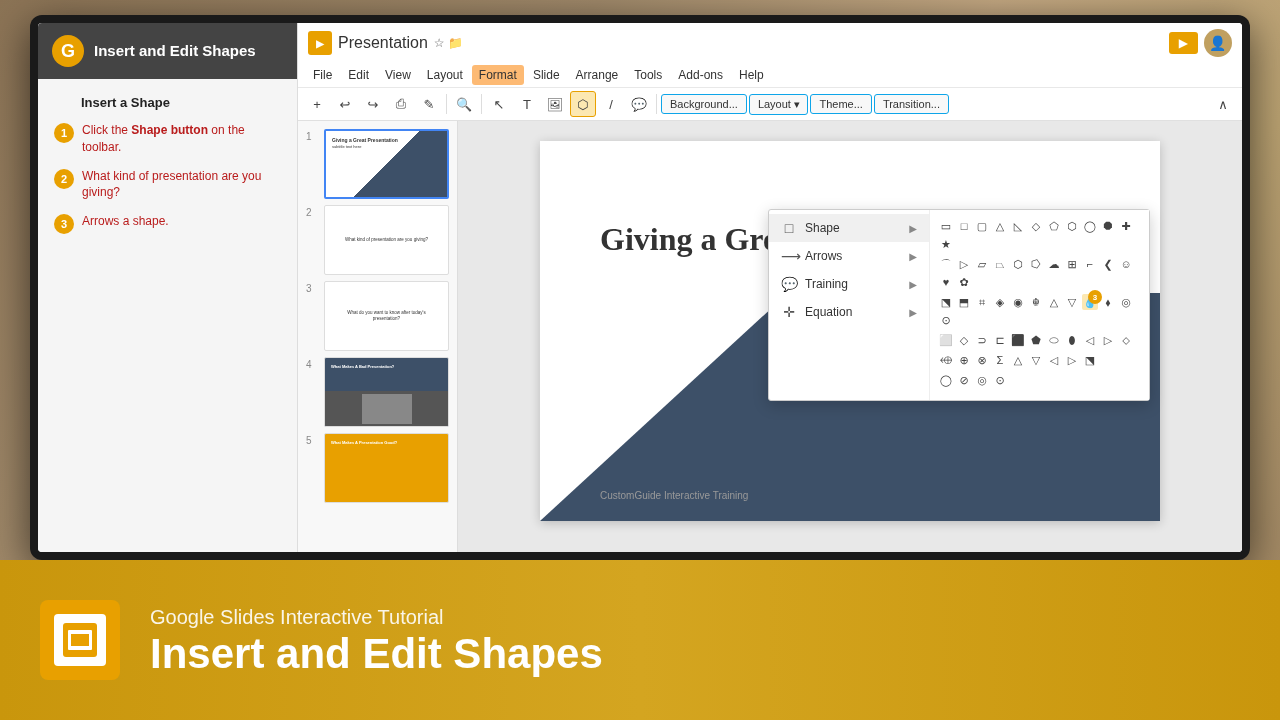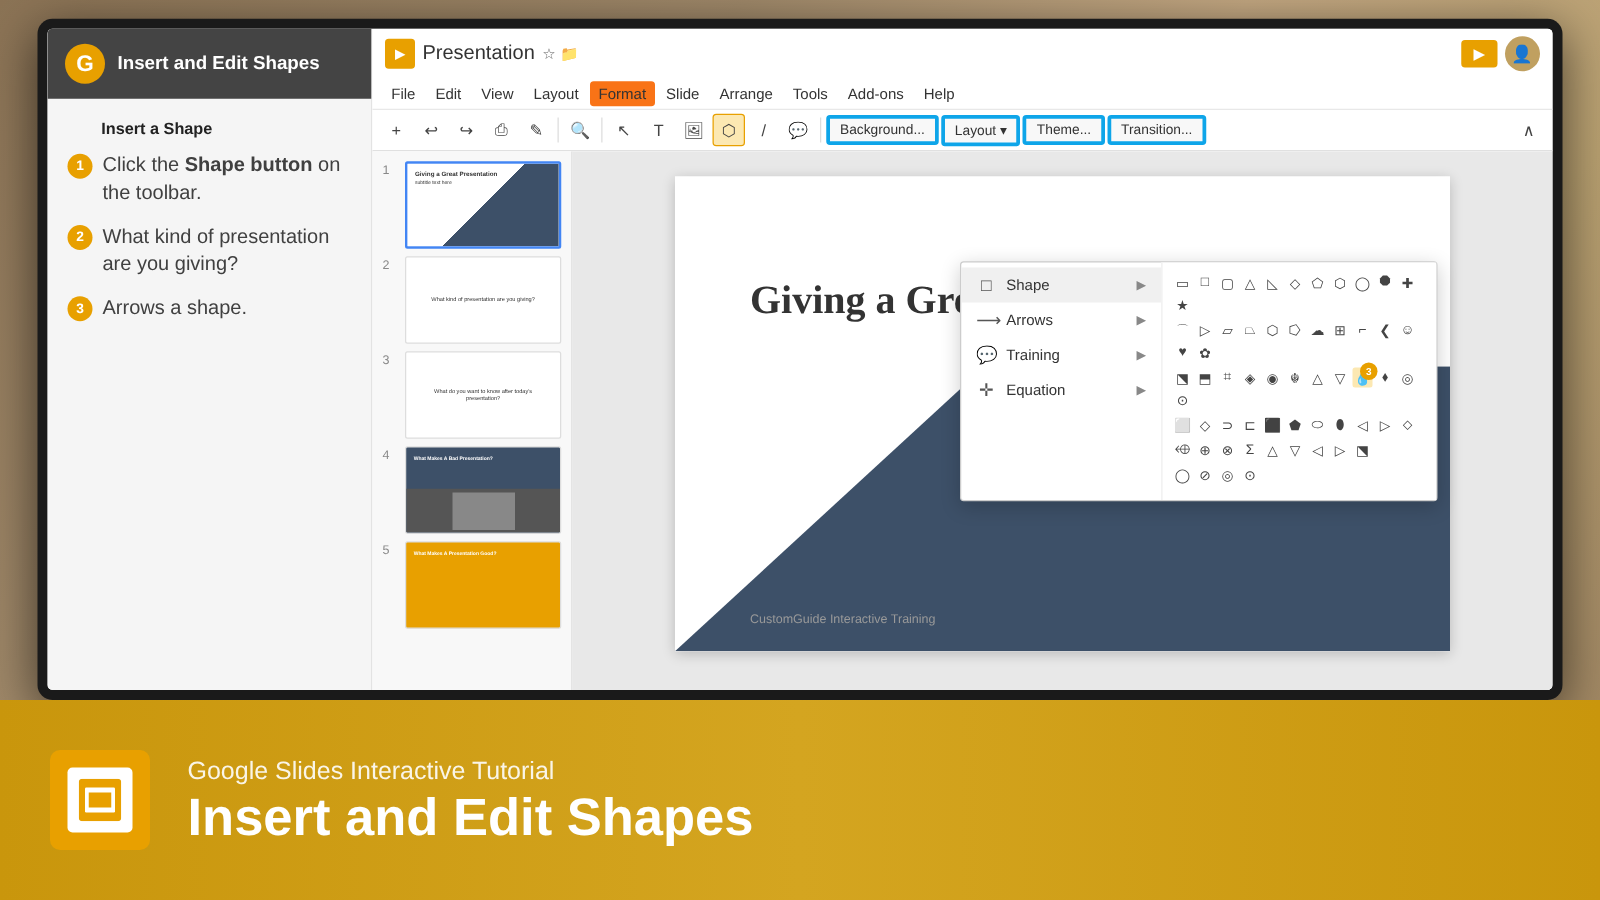--- a/index.html
+++ b/index.html
@@ -110,22 +110,22 @@
       font-size: 11px;
       font-weight: bold;
       display: flex;
       align-items: center;
       justify-content: center;
       flex-shrink: 0;
       margin-top: 1px;
     }
 
     .step-text {
-      font-size: 16px;
-      color: #404040;
+      font-size: 12px;
+      color: #b91c1c;
       line-height: 1.4;
     }
 
     .step-text strong {
       font-weight: bold;
     }
 
     
     .main-area {
       flex: 1;
@@ -182,21 +182,21 @@
     }
 
     .menu-item {
       padding: 3px 7px;
       color: #333;
       cursor: pointer;
       border-radius: 3px;
     }
 
     .menu-item:hover, .menu-item.active {
-      background: #f97316;
+      background: #fdba74;
     }
 
     .toolbar {
       display: flex;
       align-items: center;
       padding: 3px 6px;
       gap: 2px;
       border-top: 1px solid #e8e8e8;
       font-size: 11px;
       flex-wrap: wrap;
@@ -223,21 +223,21 @@
       width: 1px;
       height: 20px;
       background: #ddd;
       margin: 0 2px;
     }
 
     .toolbar-bg-btn {
       padding: 3px 8px;
       font-size: 11px;
       color: #333;
-      border: 3px solid #0ea5e9;
+      border: 1px solid #0ea5e9;
       border-radius: 3px;
       cursor: pointer;
       background: #f8f8f8;
     }
 
     
     .slides-body {
       display: flex;
       flex: 1;
       overflow: hidden;

